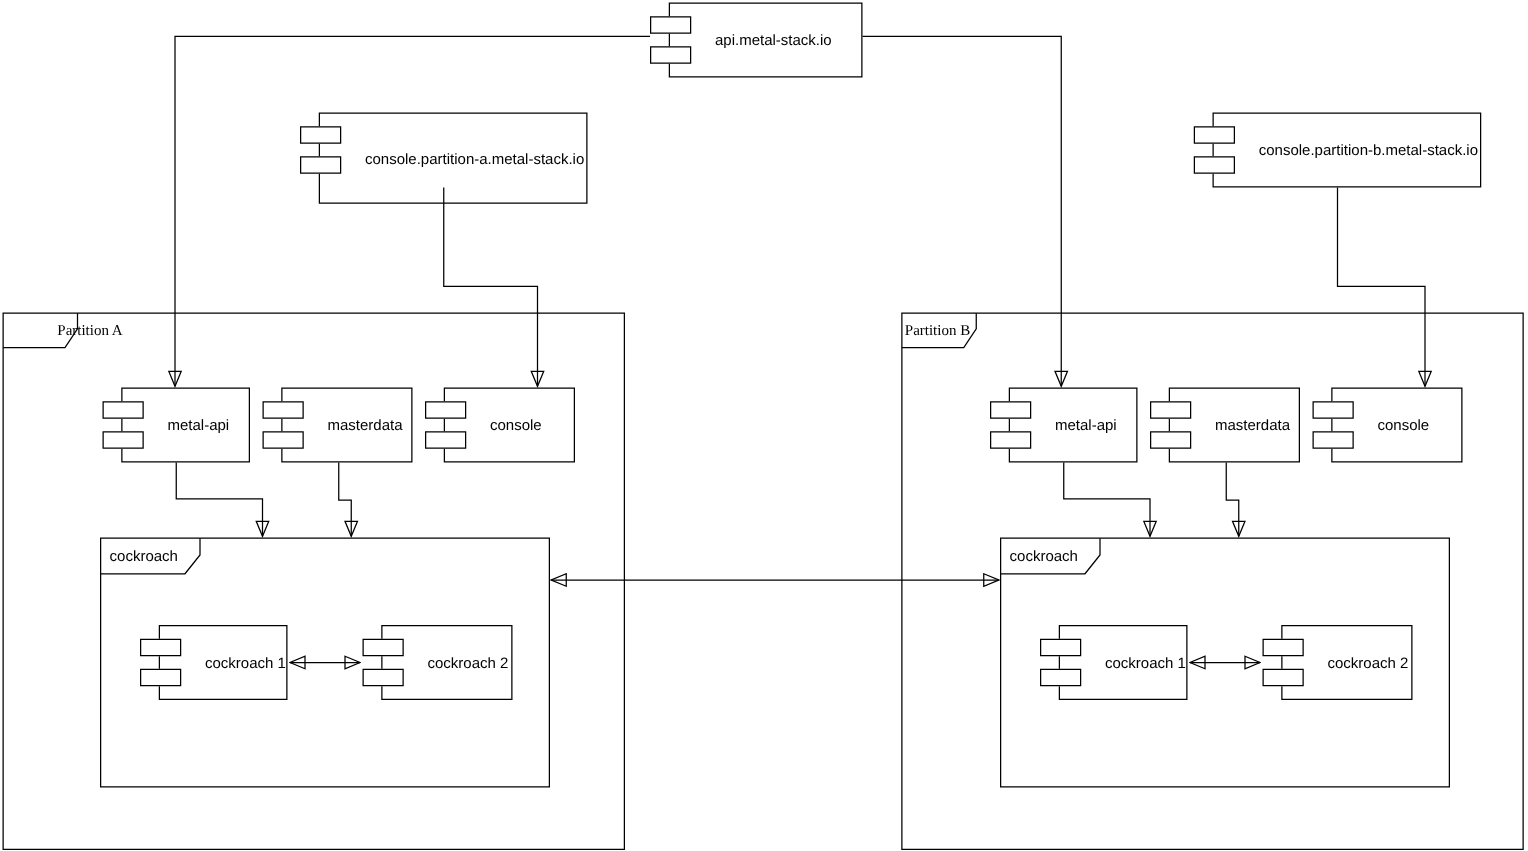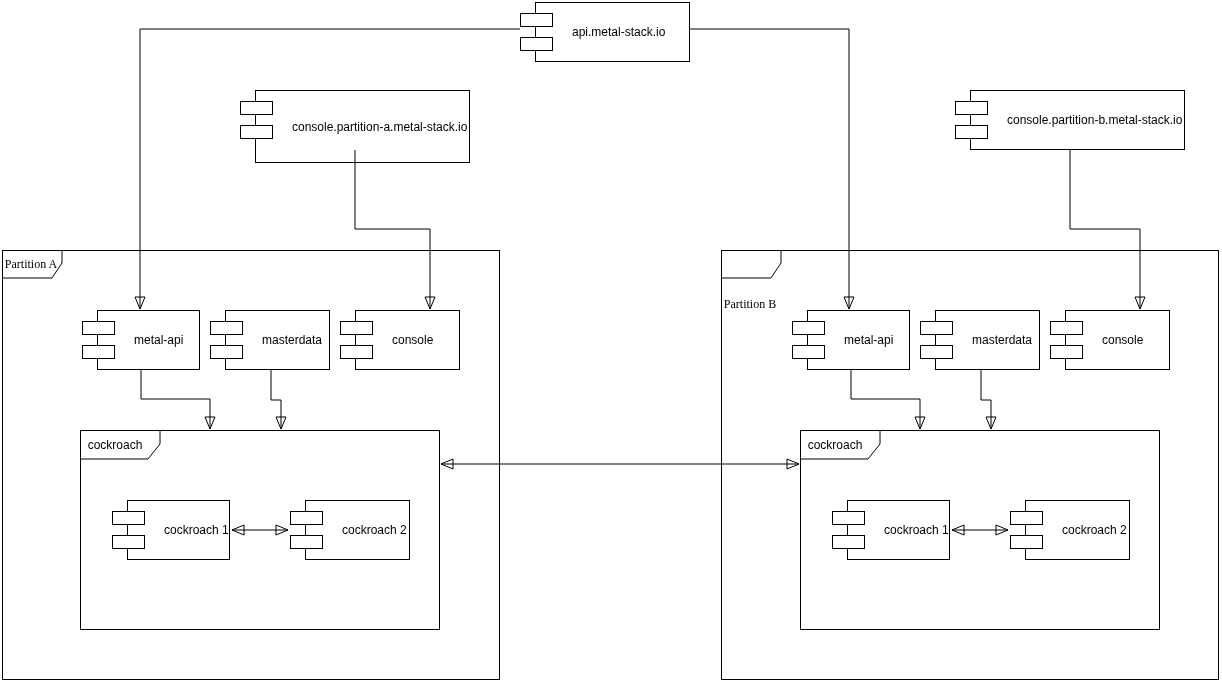--- a/index.html
+++ b/index.html
@@ -173,22 +173,22 @@
     <span>cockroach 1</span>
   </div>
   <div class="component" style="left:1025px; top:500px; width:105px; height:60px;">
     <span class="comp-icon">
       <span class="bar b1"></span>
         <span class="bar b2"></span>
     </span>
     <span>cockroach 2</span>
   </div>
 
-  <div class="frame-label serif" style="left:2px; top:251px; width:58px; height:26px;">Partition A</div>
-  <div class="frame-label serif" style="left:721px; top:251px; width:58px; height:26px;margin-top:40px;">Partition B</div>
+  <div class="frame-label serif" style="left:2px; top:251px; width:58px; height:26px;padding-left:41px;">Partition A</div>
+  <div class="frame-label serif" style="left:721px; top:251px; width:58px; height:26px;">Partition B</div>
   <div class="frame-label" style="left:80px; top:431px; width:70px; height:27px;">cockroach</div>
   <div class="frame-label" style="left:800px; top:431px; width:70px; height:27px;">cockroach</div>
 
   <svg id="wires" width="1222" height="681" viewBox="0 0 1222 681">
     <defs>
       <marker id="arr" viewBox="0 0 14 12" refX="13" refY="6" markerWidth="14" markerHeight="12" markerUnits="userSpaceOnUse" orient="auto-start-reverse">
         <path d="M1,1 L13,6 L1,11 Z" fill="#000000" stroke="none"></path>
       </marker>
     </defs>
 

